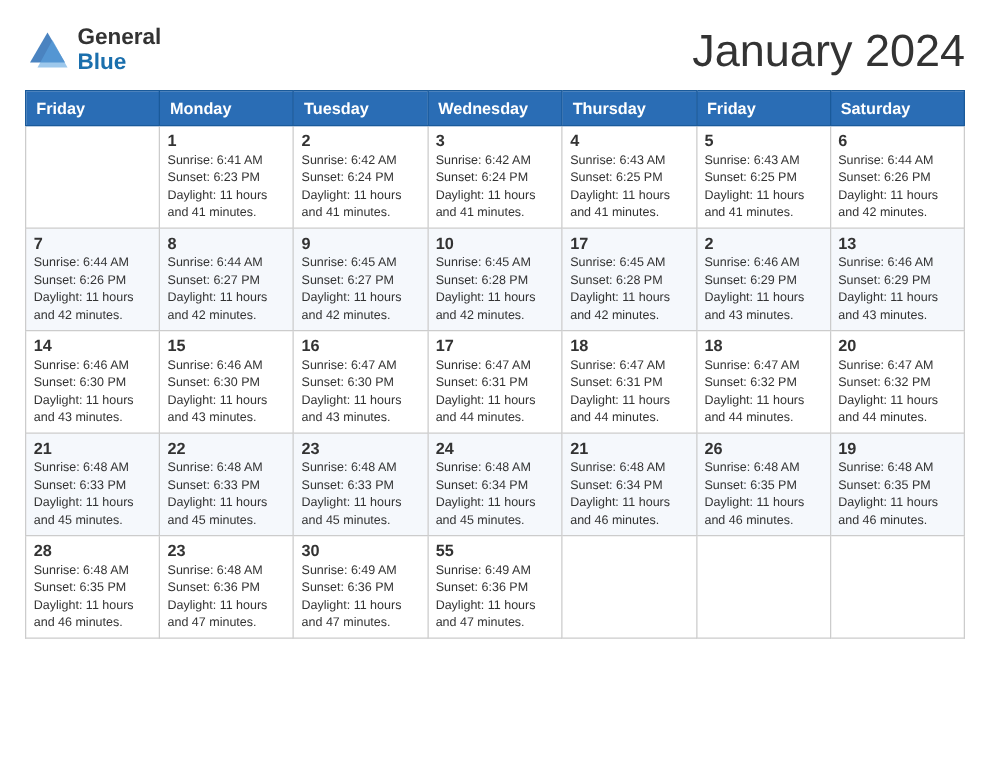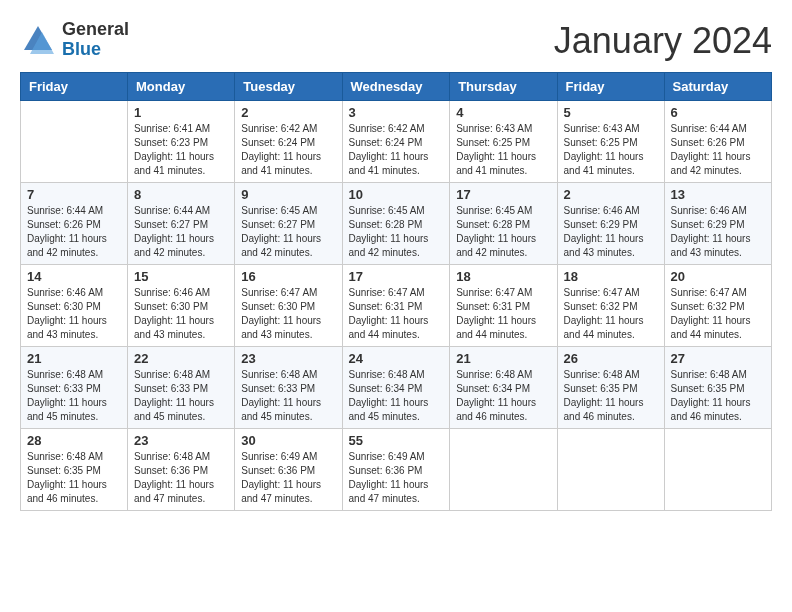--- a/index.html
+++ b/index.html
@@ -226,21 +226,21 @@
         </td>
         <td>
           <span class="day-number">21</span>
           <div class="day-info">Sunrise: 6:48 AM<br>Sunset: 6:34 PM<br>Daylight: 11 hours<br>and 46 minutes.</div>
         </td>
         <td>
           <span class="day-number">26</span>
           <div class="day-info">Sunrise: 6:48 AM<br>Sunset: 6:35 PM<br>Daylight: 11 hours<br>and 46 minutes.</div>
         </td>
         <td>
-          <span class="day-number">27</span>
+          <span class="day-number">19</span>
           <div class="day-info">Sunrise: 6:48 AM<br>Sunset: 6:35 PM<br>Daylight: 11 hours<br>and 46 minutes.</div>
         </td>
       </tr>
       <tr>
         <td>
           <span class="day-number">28</span>
           <div class="day-info">Sunrise: 6:48 AM<br>Sunset: 6:35 PM<br>Daylight: 11 hours<br>and 46 minutes.</div>
         </td>
         <td>
           <span class="day-number">23</span>

